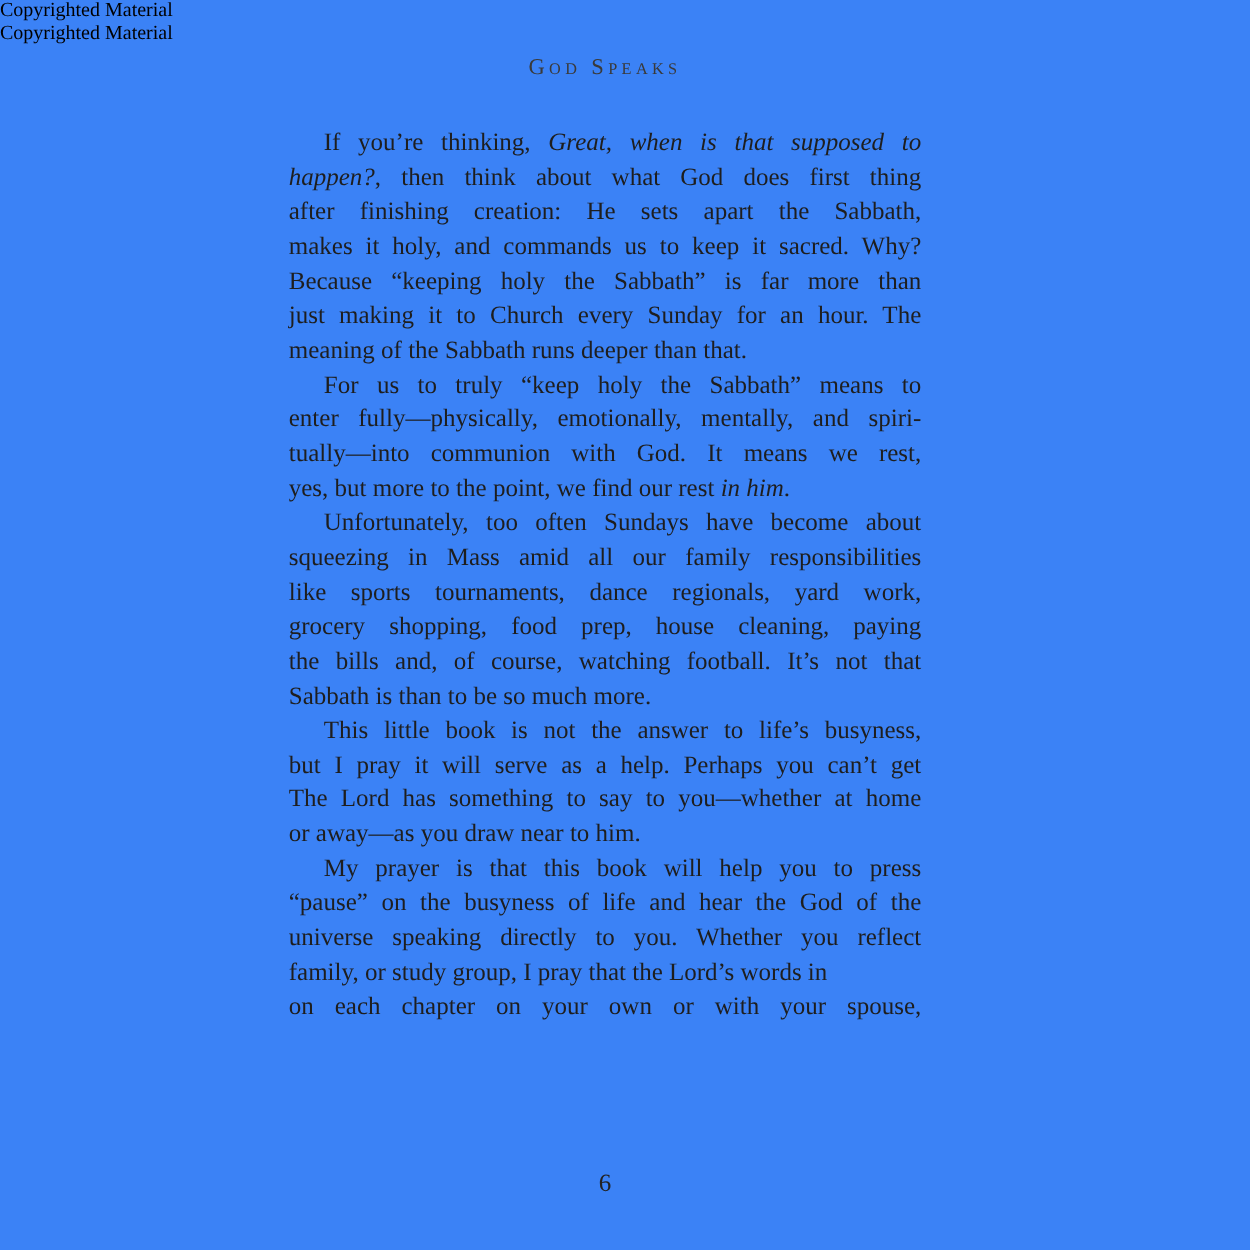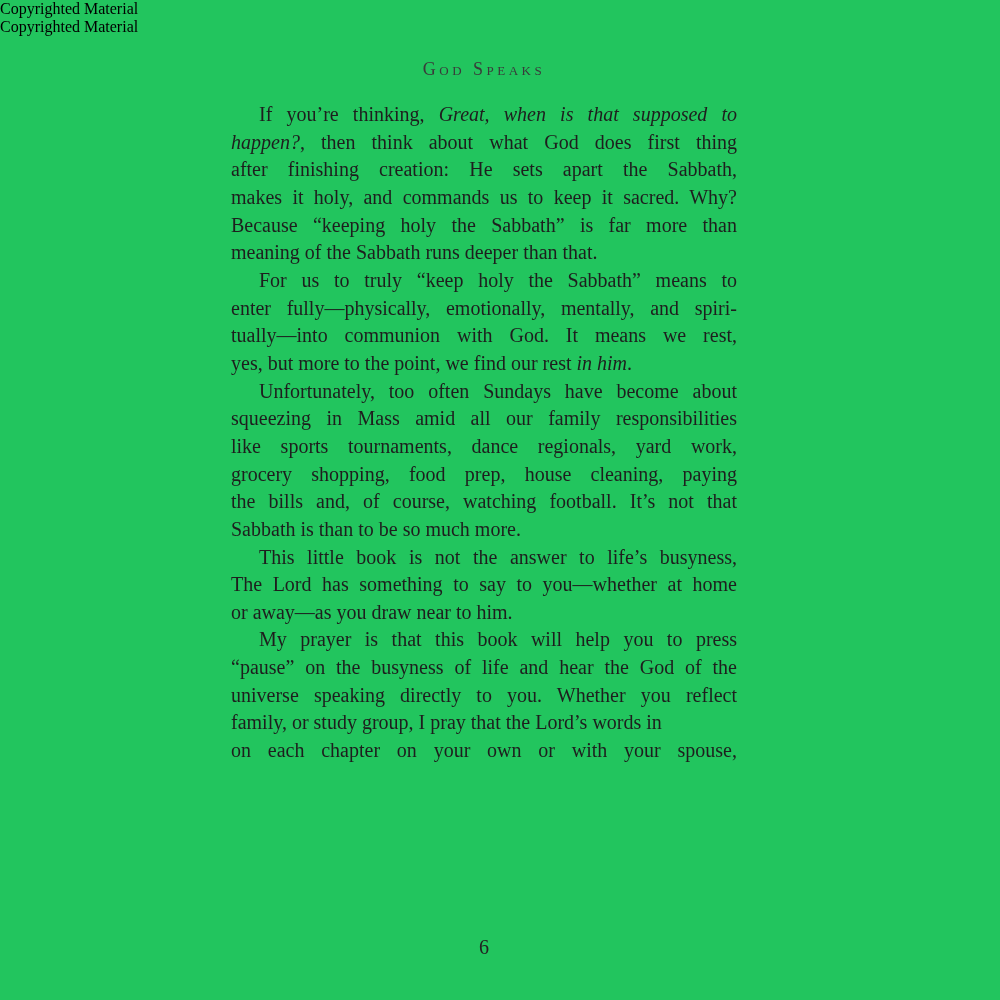--- a/index.html
+++ b/index.html
@@ -4,31 +4,31 @@
 <style>
   html, body {
     margin: 0;
     padding: 0;
     background: #ffffff;
   }
   #page {
     position: relative;
     width: 1000px;
     height: 1000px;
-    background: #22c55e;
+    background: #3b82f6;
     overflow: hidden;
     font-family: "Liberation Serif", serif;
   }
   #notice-top { top: 22px; }
   #notice-bottom { top: 963px; }
   #running-head {
     position: absolute;
     left: 231px;
     width: 506px;
-    top: 59px;
+    top: 43px;
     text-align: center;
     font-family: "Liberation Serif", serif;
     font-variant: small-caps;
     font-size: 18px;
     letter-spacing: 3.5px;
     color: #3a3a3a;
   }
   #body-text {
     position: absolute;
     left: 231px;
@@ -70,32 +70,34 @@
   <div id="notice-top">Copyrighted Material</div>
 
   <div id="running-head">God Speaks</div>
 
   <div id="body-text">
       <div class="line indent"><span>If you’re thinking, </span><em>Great, when is that supposed to</em></div>
       <div class="line"><em>happen?</em><span>, then think about what God does first thing</span></div>
       <div class="line"><span>after finishing creation: He sets apart the Sabbath,</span></div>
       <div class="line"><span>makes it holy, and commands us to keep it sacred. Why?</span></div>
       <div class="line"><span>Because “keeping holy the Sabbath” is far more than</span></div>
+      <div class="line"><span>just making it to Church every Sunday for an hour. The</span></div>
       <div class="line end"><span>meaning of the Sabbath runs deeper than that.</span></div>
       <div class="line indent"><span>For us to truly “keep holy the Sabbath” means to</span></div>
       <div class="line"><span>enter fully—physically, emotionally, mentally, and spiri-</span></div>
       <div class="line"><span>tually—into communion with God. It means we rest,</span></div>
       <div class="line end"><span>yes, but more to the point, we find our rest </span><em>in him</em><span>.</span></div>
       <div class="line indent"><span>Unfortunately, too often Sundays have become about</span></div>
       <div class="line"><span>squeezing in Mass amid all our family responsibilities</span></div>
       <div class="line"><span>like sports tournaments, dance regionals, yard work,</span></div>
       <div class="line"><span>grocery shopping, food prep, house cleaning, paying</span></div>
       <div class="line"><span>the bills and, of course, watching football. It’s not that</span></div>
       <div class="line end"><span>Sabbath is than to be so much more.</span></div>
       <div class="line indent"><span>This little book is not the answer to life’s busyness,</span></div>
+      <div class="line"><span>but I pray it will serve as a help. Perhaps you can’t get</span></div>
       <div class="line"><span>The Lord has something to say to you—whether at home</span></div>
       <div class="line end"><span>or away—as you draw near to him.</span></div>
       <div class="line indent"><span>My prayer is that this book will help you to press</span></div>
       <div class="line"><span>“pause” on the busyness of life and hear the God of the</span></div>
       <div class="line"><span>universe speaking directly to you. Whether you reflect</span></div>
       <div class="line end"><span>family, or study group, I pray that the Lord’s words in</span></div>
       <div class="line"><span>on each chapter on your own or with your spouse,</span></div>
     </div>
 
   <div id="page-number">6</div>

